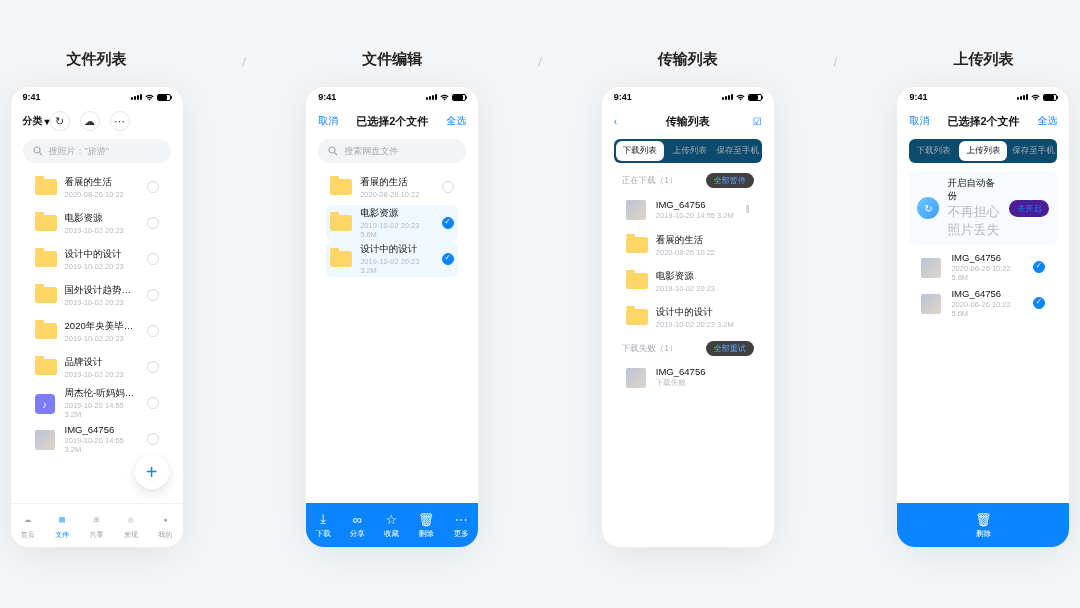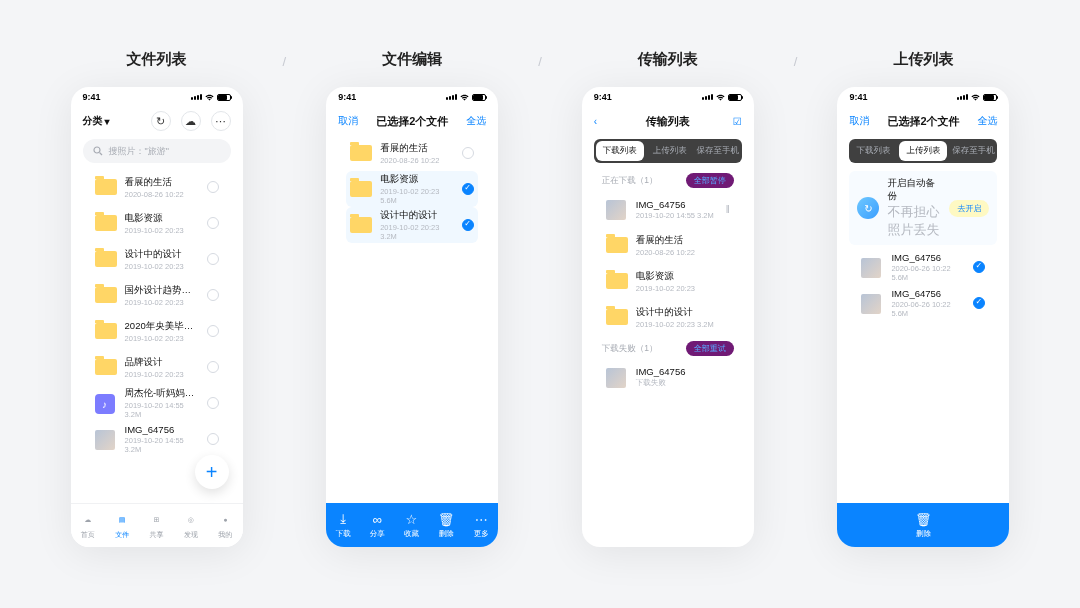--- a/index.html
+++ b/index.html
@@ -1,35 +1,35 @@
 <!DOCTYPE html>
 <html><head>
 <meta charset="utf-8">
 <style>
 *{box-sizing:border-box;margin:0;padding:0;font-family:-apple-system,BlinkMacSystemFont,"Segoe UI",sans-serif}
 body{background:#f4f5f7;width:1080px;height:608px;overflow:hidden}
-.stage{display:flex;justify-content:center;gap:40px;padding:50px 40px 0}
+.stage{display:flex;justify-content:center;gap:60px;padding:50px 40px 0}
 .col{display:flex;flex-direction:column;align-items:center;gap:18px}
 .col-title{font-size:15px;font-weight:600;color:#222}
 .phone{width:172px;height:460px;background:#fff;border-radius:18px;box-shadow:0 6px 40px rgba(0,0,0,.08);display:flex;flex-direction:column;overflow:hidden;position:relative}
 .slash{color:#c7cad1;font-size:13px;align-self:flex-start;margin-top:4px}
 
 
 .status{display:flex;justify-content:space-between;align-items:center;height:20px;padding:0 12px;font-size:9px;font-weight:600;color:#000}
 .status .icons{display:flex;gap:3px;align-items:center}
 .sig{display:flex;gap:1px;align-items:flex-end}
 .sig i{width:2px;background:#000;border-radius:1px}
 .sig i:nth-child(1){height:3px}.sig i:nth-child(2){height:4px}.sig i:nth-child(3){height:5px}.sig i:nth-child(4){height:6px}
 .batt{width:14px;height:7px;border:1px solid #000;border-radius:2px;position:relative}
 .batt::after{content:"";position:absolute;right:-2px;top:1px;width:1px;height:3px;background:#000;border-radius:0 1px 1px 0}
 .batt i{display:block;height:100%;width:80%;background:#000;border-radius:1px}
 .wifi{width:9px;height:9px;display:flex;align-items:center;justify-content:center}
 
 
-.hdr{display:flex;align-items:center;justify-content:space-between;height:28px;padding:0 12px}
+.hdr{display:flex;align-items:center;height:28px;padding:0 12px}
 .hdr .title{font-size:11px;font-weight:600;color:#111;flex:1;text-align:center}
 .hdr .l,.hdr .r{font-size:10px;color:#0a84ff;min-width:30px}
 .hdr .r{text-align:right}
 .hdr .cat{font-size:10px;font-weight:600;color:#111;display:flex;align-items:center;gap:2px}
 .hdr .ico-row{display:flex;gap:10px;align-items:center}
 .ib{width:20px;height:20px;border-radius:50%;display:flex;align-items:center;justify-content:center;font-size:11px;color:#333}
 .ib.ring{border:1px solid #e3e6ea}
 
 
 .search{margin:4px 12px 6px;height:24px;background:#f3f4f6;border-radius:12px;display:flex;align-items:center;padding:0 10px;gap:6px;font-size:9px;color:#a7abb3}
@@ -46,24 +46,24 @@
 .thumb{width:20px;height:20px;background:linear-gradient(135deg,#b8c4d6,#e2d4c8);border-radius:2px}
 .txt{flex:1;min-width:0}
 .txt .n{font-size:9.5px;color:#111;white-space:nowrap;overflow:hidden;text-overflow:ellipsis}
 .txt .m{font-size:7.5px;color:#b5b9c1;margin-top:1px}
 .chk{width:12px;height:12px;border-radius:50%;border:1px solid #d6dae1;flex:0 0 auto}
 .chk.on{background:#0a84ff;border-color:#0a84ff;position:relative}
 .chk.on::after{content:"✓";color:#fff;font-size:8px;position:absolute;top:-1px;left:1px}
 
 
 .sec{display:flex;justify-content:space-between;align-items:center;font-size:8.5px;color:#a7abb3;padding:6px 0 3px}
-.pill{font-size:8px;color:#5aa9ff;background:#701a75;padding:2px 8px;border-radius:9px}
-
-
-.seg{display:flex;margin:4px 12px;background:#404040;border-radius:6px;height:24px;overflow:hidden}
+.pill{font-size:8px;color:#5aa9ff;background:#404040;padding:2px 8px;border-radius:9px}
+
+
+.seg{display:flex;margin:4px 12px;background:#0c4a6e;border-radius:6px;height:24px;overflow:hidden}
 .seg span{flex:1;display:flex;align-items:center;justify-content:center;font-size:8.5px;color:#a7abb3}
 .seg span.active{background:#fff;color:#111;border-radius:6px;margin:2px}
 
 
 .tabbar{height:44px;background:#fff;display:flex;justify-content:space-around;align-items:center;border-top:1px solid #f0f1f3}
 .tabbar .t{display:flex;flex-direction:column;align-items:center;gap:2px;font-size:7px;color:#9ea3ab}
 .tabbar .t.active{color:#0a84ff}
 .tabbar .t .gi{width:16px;height:16px;display:flex;align-items:center;justify-content:center}
 
 
@@ -74,21 +74,21 @@
 
 
 .fab{position:absolute;right:14px;bottom:58px;width:34px;height:34px;border-radius:50%;background:#fff;box-shadow:0 4px 12px rgba(0,0,0,.12);display:flex;align-items:center;justify-content:center;color:#0a84ff;font-size:20px;font-weight:300}
 
 
 .banner{display:flex;align-items:center;gap:8px;margin:4px 12px;padding:6px 8px;background:#f7fbff;border-radius:6px}
 .banner .bi{width:22px;height:22px;border-radius:50%;background:linear-gradient(135deg,#6fc8ff,#3a9eff);display:flex;align-items:center;justify-content:center;color:#fff;font-size:10px}
 .banner .bt{flex:1}
 .banner .bt .n{font-size:9.5px;color:#111}
 .banner .bt .m{font-size:13px;color:#b5b9c1}
-.banner .go{font-size:8px;color:#0a84ff;background:#fef9c3;padding:3px 8px;border-radius:9px}
+.banner .go{font-size:8px;color:#0a84ff;background:#4c1d95;padding:3px 8px;border-radius:9px}
 
 .fail{color:#ff5a5a}
 .pause{color:#b5b9c1;font-size:10px}
 </style>
 </head>
 <body>
 
 <div class="stage">
 
   <div class="col">
@@ -260,20 +260,27 @@
             <span class="batt">
               <i></i>
             </span>
           </div>
       </div>
       <div class="hdr">
         <span class="l">取消</span>
         <span class="title">已选择2个文件</span>
         <span class="r">全选</span>
       </div>
+      <div class="search">
+        <svg width="10" height="10" viewBox="0 0 10 10">
+            <circle cx="4" cy="4" r="3" stroke="#a7abb3" stroke-width="1.2" fill="none"></circle>
+            <line x1="6.5" y1="6.5" x2="9" y2="9" stroke="#a7abb3" stroke-width="1.2"></line>
+          </svg>
+        <span>搜索网盘文件</span>
+      </div>
       <div class="list">
         <div class="row">
             <div class="ficon">
               <div class="fold"></div>
             </div>
             <div class="txt">
               <div class="n">看展的生活</div>
               <div class="m">2020-08-26  10:22</div>
             </div>
             <div class="chk"></div>

